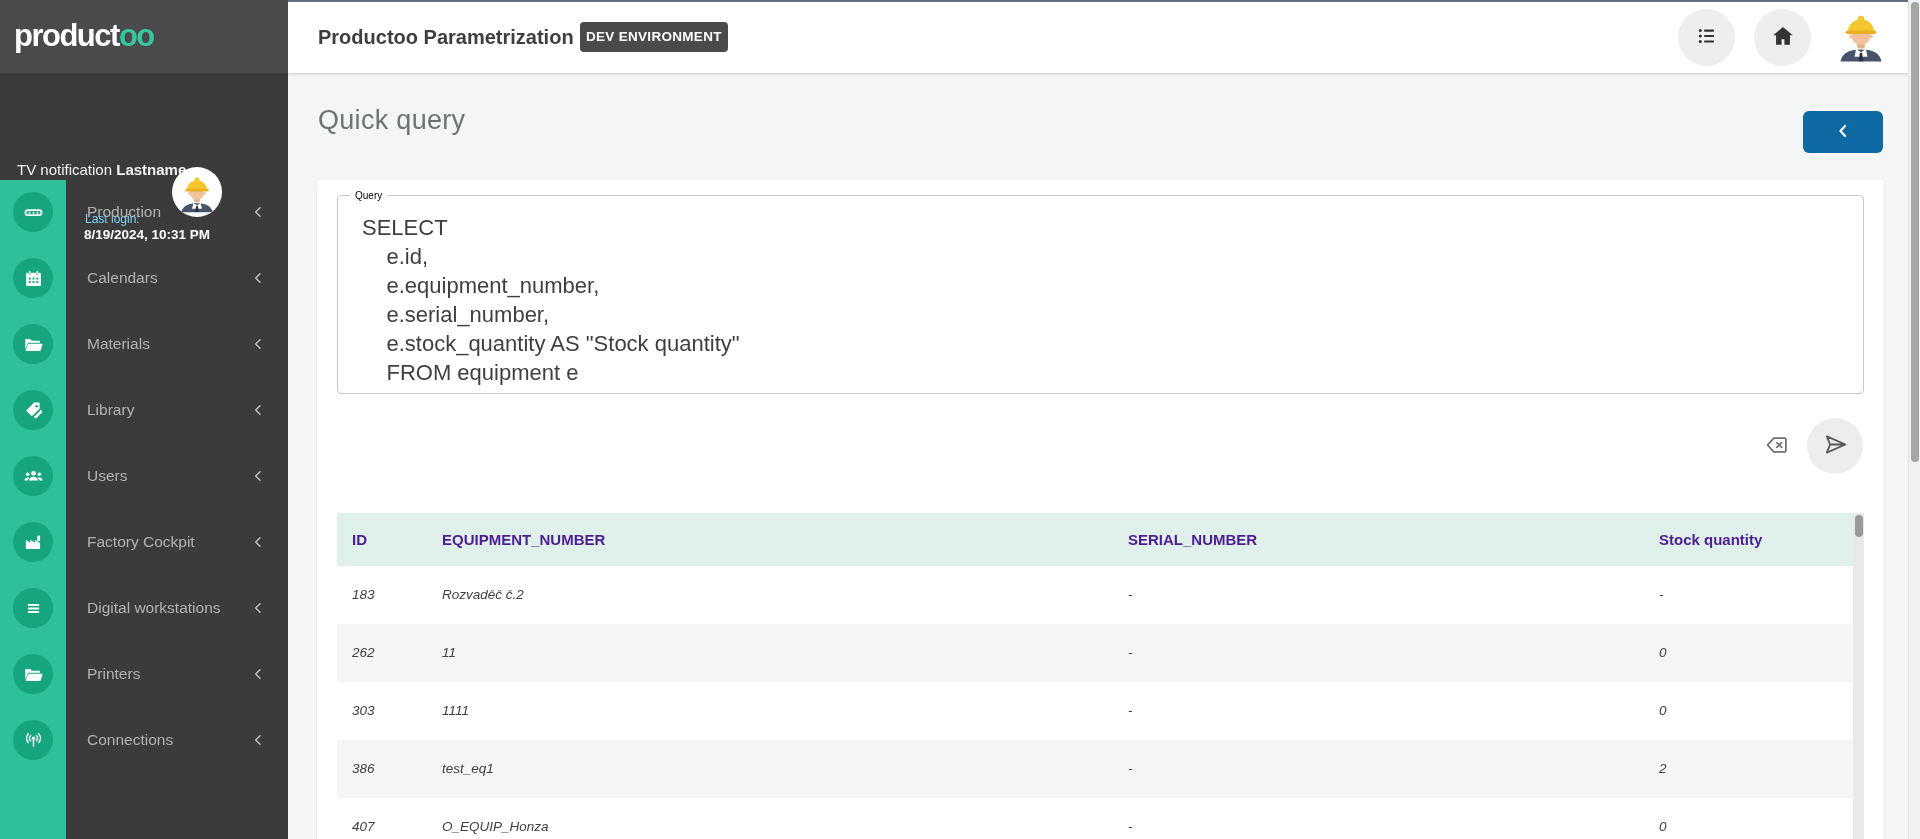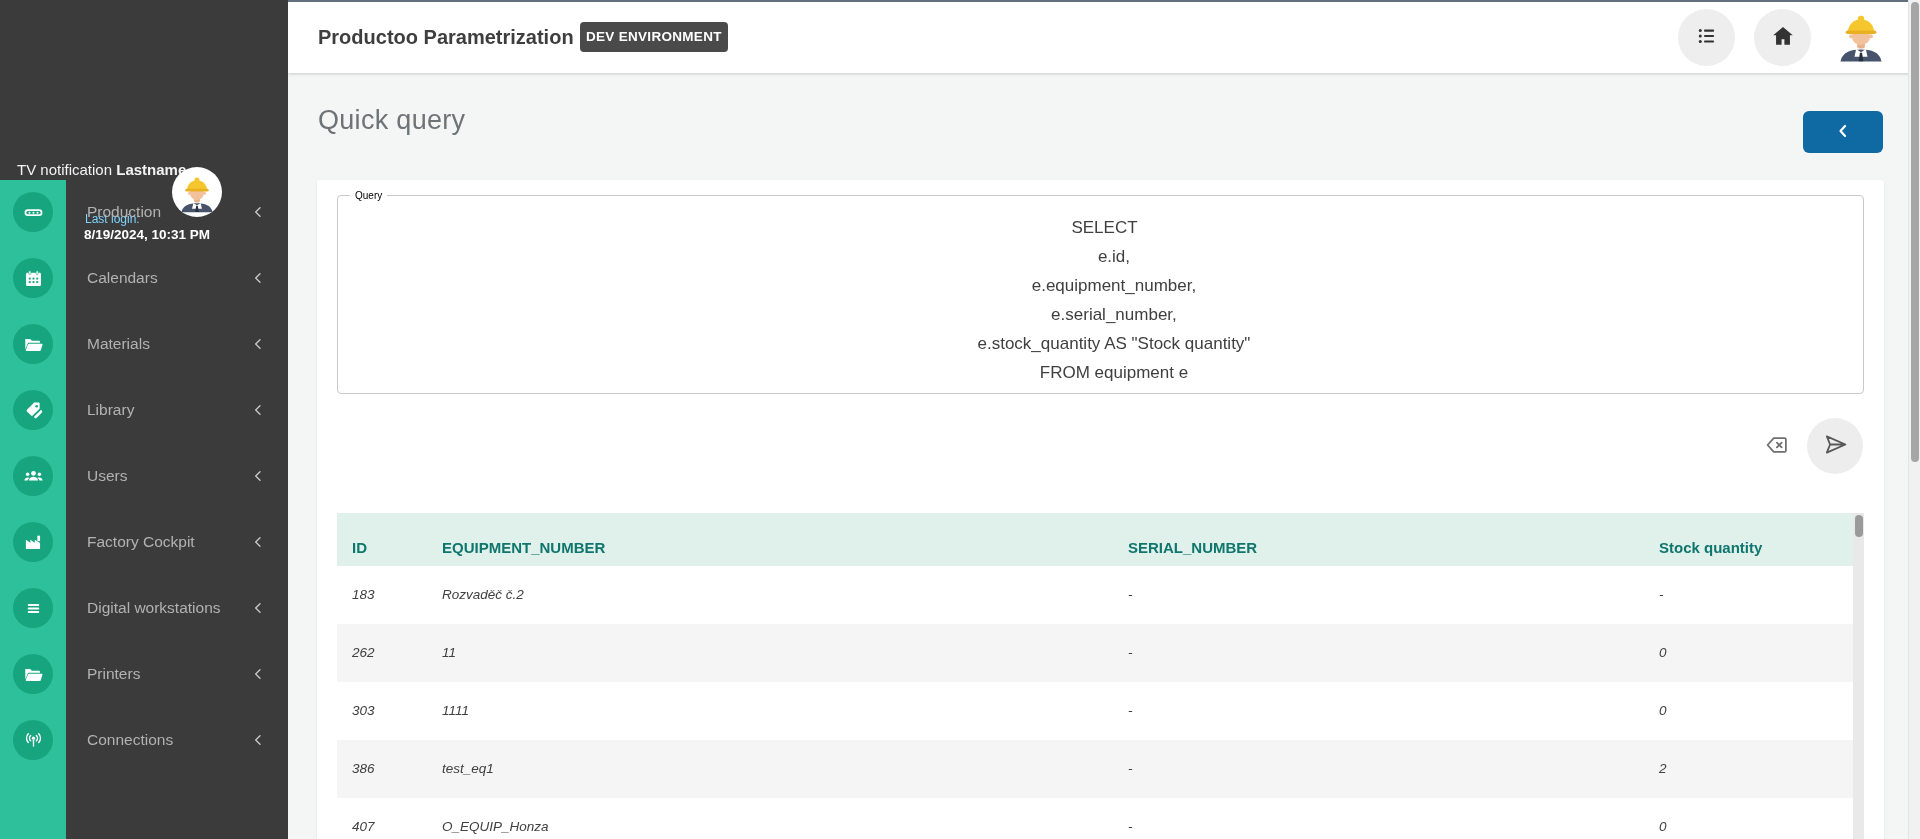--- a/index.html
+++ b/index.html
@@ -42,45 +42,48 @@
 
   
   .main{position:absolute;left:288px;top:73px;width:1620px;height:766px;background:#f4f5f5;overflow:hidden;margin-top:10px;}
   .page-title{position:absolute;left:30px;top:22px;font-size:27px;font-weight:400;color:#6e7376;letter-spacing:.3px;}
   .collapse-btn{position:absolute;left:1515px;top:28px;width:80px;height:42px;background:#0f69a2;border:none;border-radius:6px;cursor:pointer;display:flex;align-items:center;justify-content:center;}
   .collapse-btn svg{width:20px;height:20px;}
 
   .card{position:absolute;left:29px;top:97px;width:1567px;height:742px;background:#ffffff;border-radius:3px;box-shadow:0 1px 3px rgba(0,0,0,.08);}
   fieldset.query-box{position:absolute;left:20px;top:10px;width:1527px;height:204px;margin:0;border:1px solid #c9c9c9;border-radius:4px;background:#ffffff;padding:0;}
   fieldset.query-box legend{margin-left:12px;padding:0 5px;font-size:10px;color:#000000;}
-  .sql{position:absolute;left:24px;top:12px;right:16px;bottom:8px;margin:0;font-family:"Liberation Sans","DejaVu Sans",sans-serif;font-size:17px;line-height:29px;color:#3f3f3f;white-space:pre;outline:none;text-align:center;}
+  .sql{position:absolute;left:24px;top:12px;right:16px;bottom:8px;margin:0;font-family:"Liberation Sans","DejaVu Sans",sans-serif;font-size:22px;line-height:29px;color:#3f3f3f;white-space:pre;outline:none;}
   .actions{position:absolute;left:0;top:214px;width:1547px;height:100px;}
   .clear-btn{position:absolute;left:1446px;top:38px;width:28px;height:28px;background:transparent;border:none;padding:0;cursor:pointer;}
   .clear-btn svg{width:26px;height:26px;}
   .send-btn{position:absolute;left:1490px;top:24px;width:56px;height:56px;border:none;border-radius:50%;background:#ededed;cursor:pointer;display:flex;align-items:center;justify-content:center;}
   .send-btn svg{width:27px;height:27px;}
 
   .table-viewport{position:absolute;left:20px;top:333px;width:1527px;height:336px;overflow:hidden;}
   .thead{position:relative;width:1516px;height:53px;background:#dff1ea;}
-  .th{position:absolute;top:8px;height:64px;line-height:53px;font-size:15px;font-weight:700;color:#0f766e;white-space:nowrap;}
+  .th{position:absolute;top:0;height:64px;line-height:53px;font-size:15px;font-weight:700;color:#4c1d95;white-space:nowrap;}
   .tr{position:relative;width:1516px;height:58px;background:#ffffff;}
   .tr.alt{background:#f5f5f5;}
   .td{position:absolute;top:0;height:58px;line-height:58px;font-size:13.5px;color:#414141;white-space:nowrap;font-style:italic;}
   .inner-scrollbar{position:absolute;right:0;top:0;width:11px;height:336px;background:#e9e9e9;}
   .inner-thumb{position:absolute;left:1.5px;top:2px;width:8px;height:22px;border-radius:4px;background:#9a9a9a;cursor:pointer;}
 
   .page-scrollbar{position:absolute;right:0;top:0;width:12px;height:839px;background:#f1f1f1;border-left:1px solid #e3e3e3;z-index:10;}
   .page-thumb{position:absolute;left:1.5px;top:2px;width:8px;height:460px;border-radius:4px;background:#a6a6a6;cursor:pointer;}
 </style>
 </head>
 <body>
 
 <div class="app">
 
   <div class="sidebar">
+    <div class="logo-band">
+      <div class="logo"><span class="lg1">product</span><span class="lg2">oo</span></div>
+    </div>
     <div class="user-block">
       <div class="notif-line"><span>TV notification</span> <b>Lastname</b></div>
       <div class="side-avatar"><span><svg viewBox="0 0 48 48">
               <path d="M7 45c1.5-7.5 8.5-9.8 17-9.8s15.5 2.3 17 9.8z" fill="#46536a"></path>
               <path d="M20 34.8l4 2.6 4-2.6 1.4 6.4h-10.8z" fill="#fff"></path>
               <path d="M23.1 37.8h1.8l1 7h-3.8z" fill="#28303f"></path>
               <rect x="20.8" y="29" width="6.4" height="5.4" rx="2" fill="#e7b28b"></rect>
               <ellipse cx="24" cy="24.4" rx="7.6" ry="7" fill="#f2c29c"></ellipse>
               <circle cx="15.9" cy="24.2" r="1.7" fill="#f2c29c"></circle>
               <circle cx="32.1" cy="24.2" r="1.7" fill="#f2c29c"></circle>

